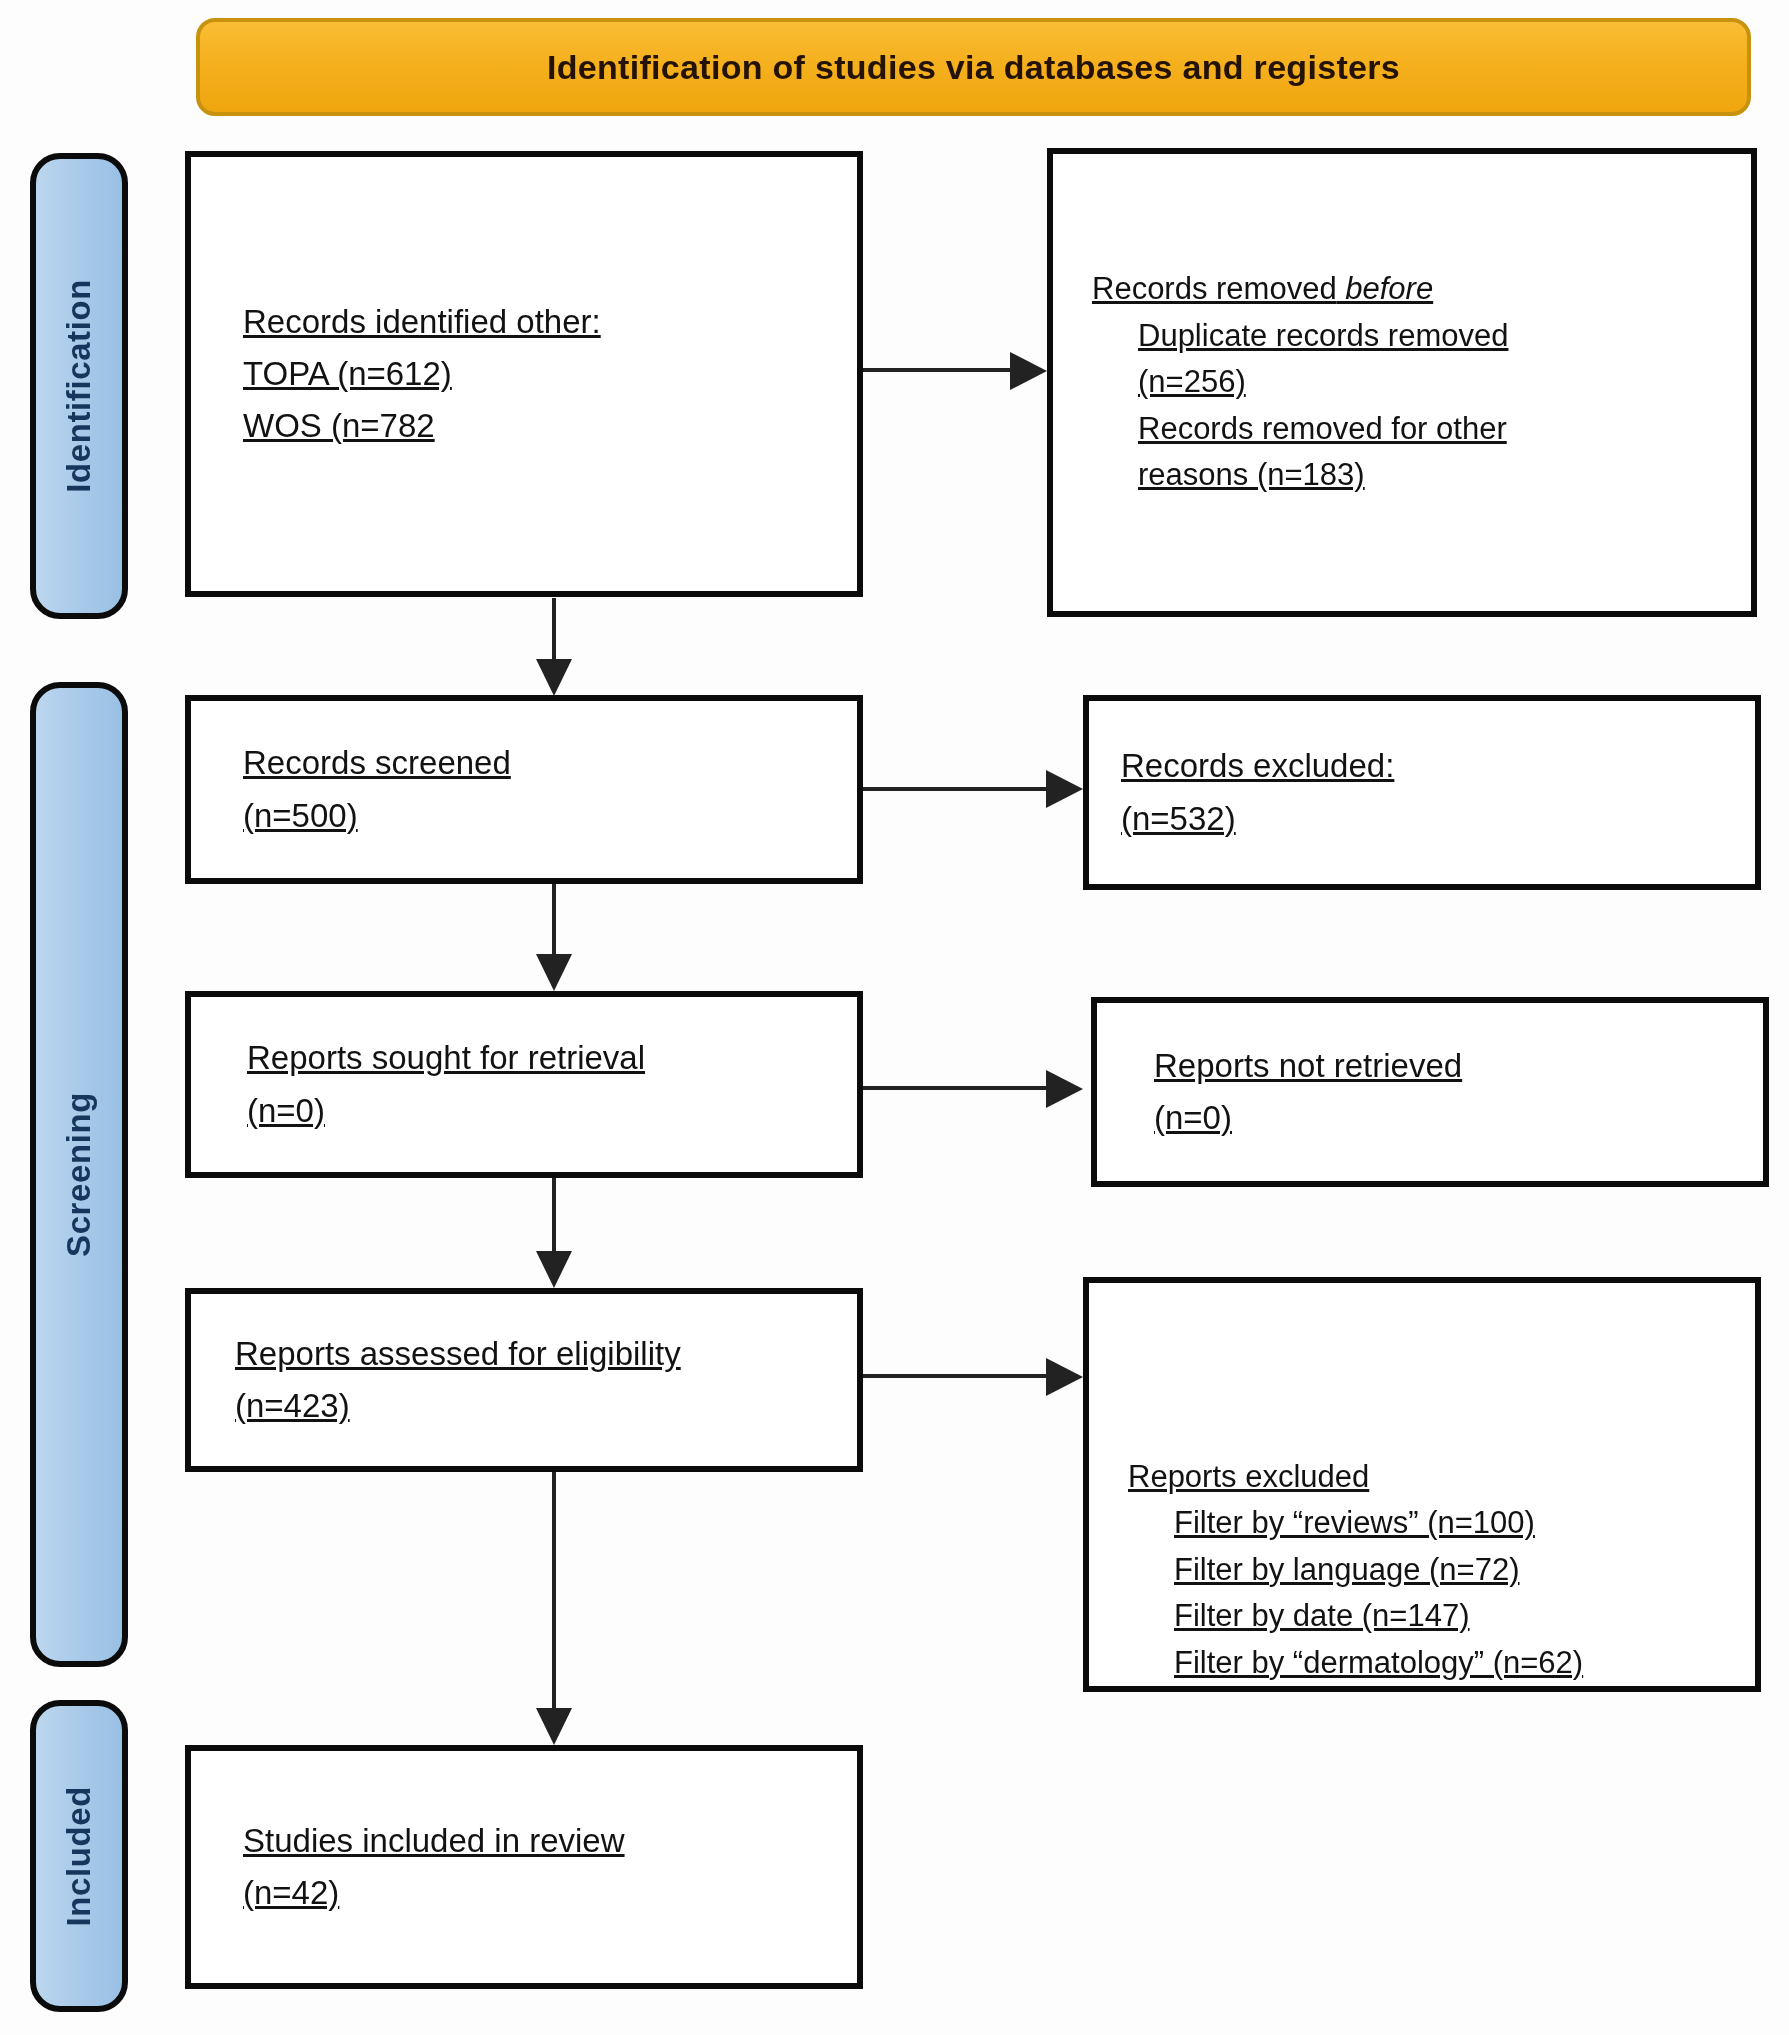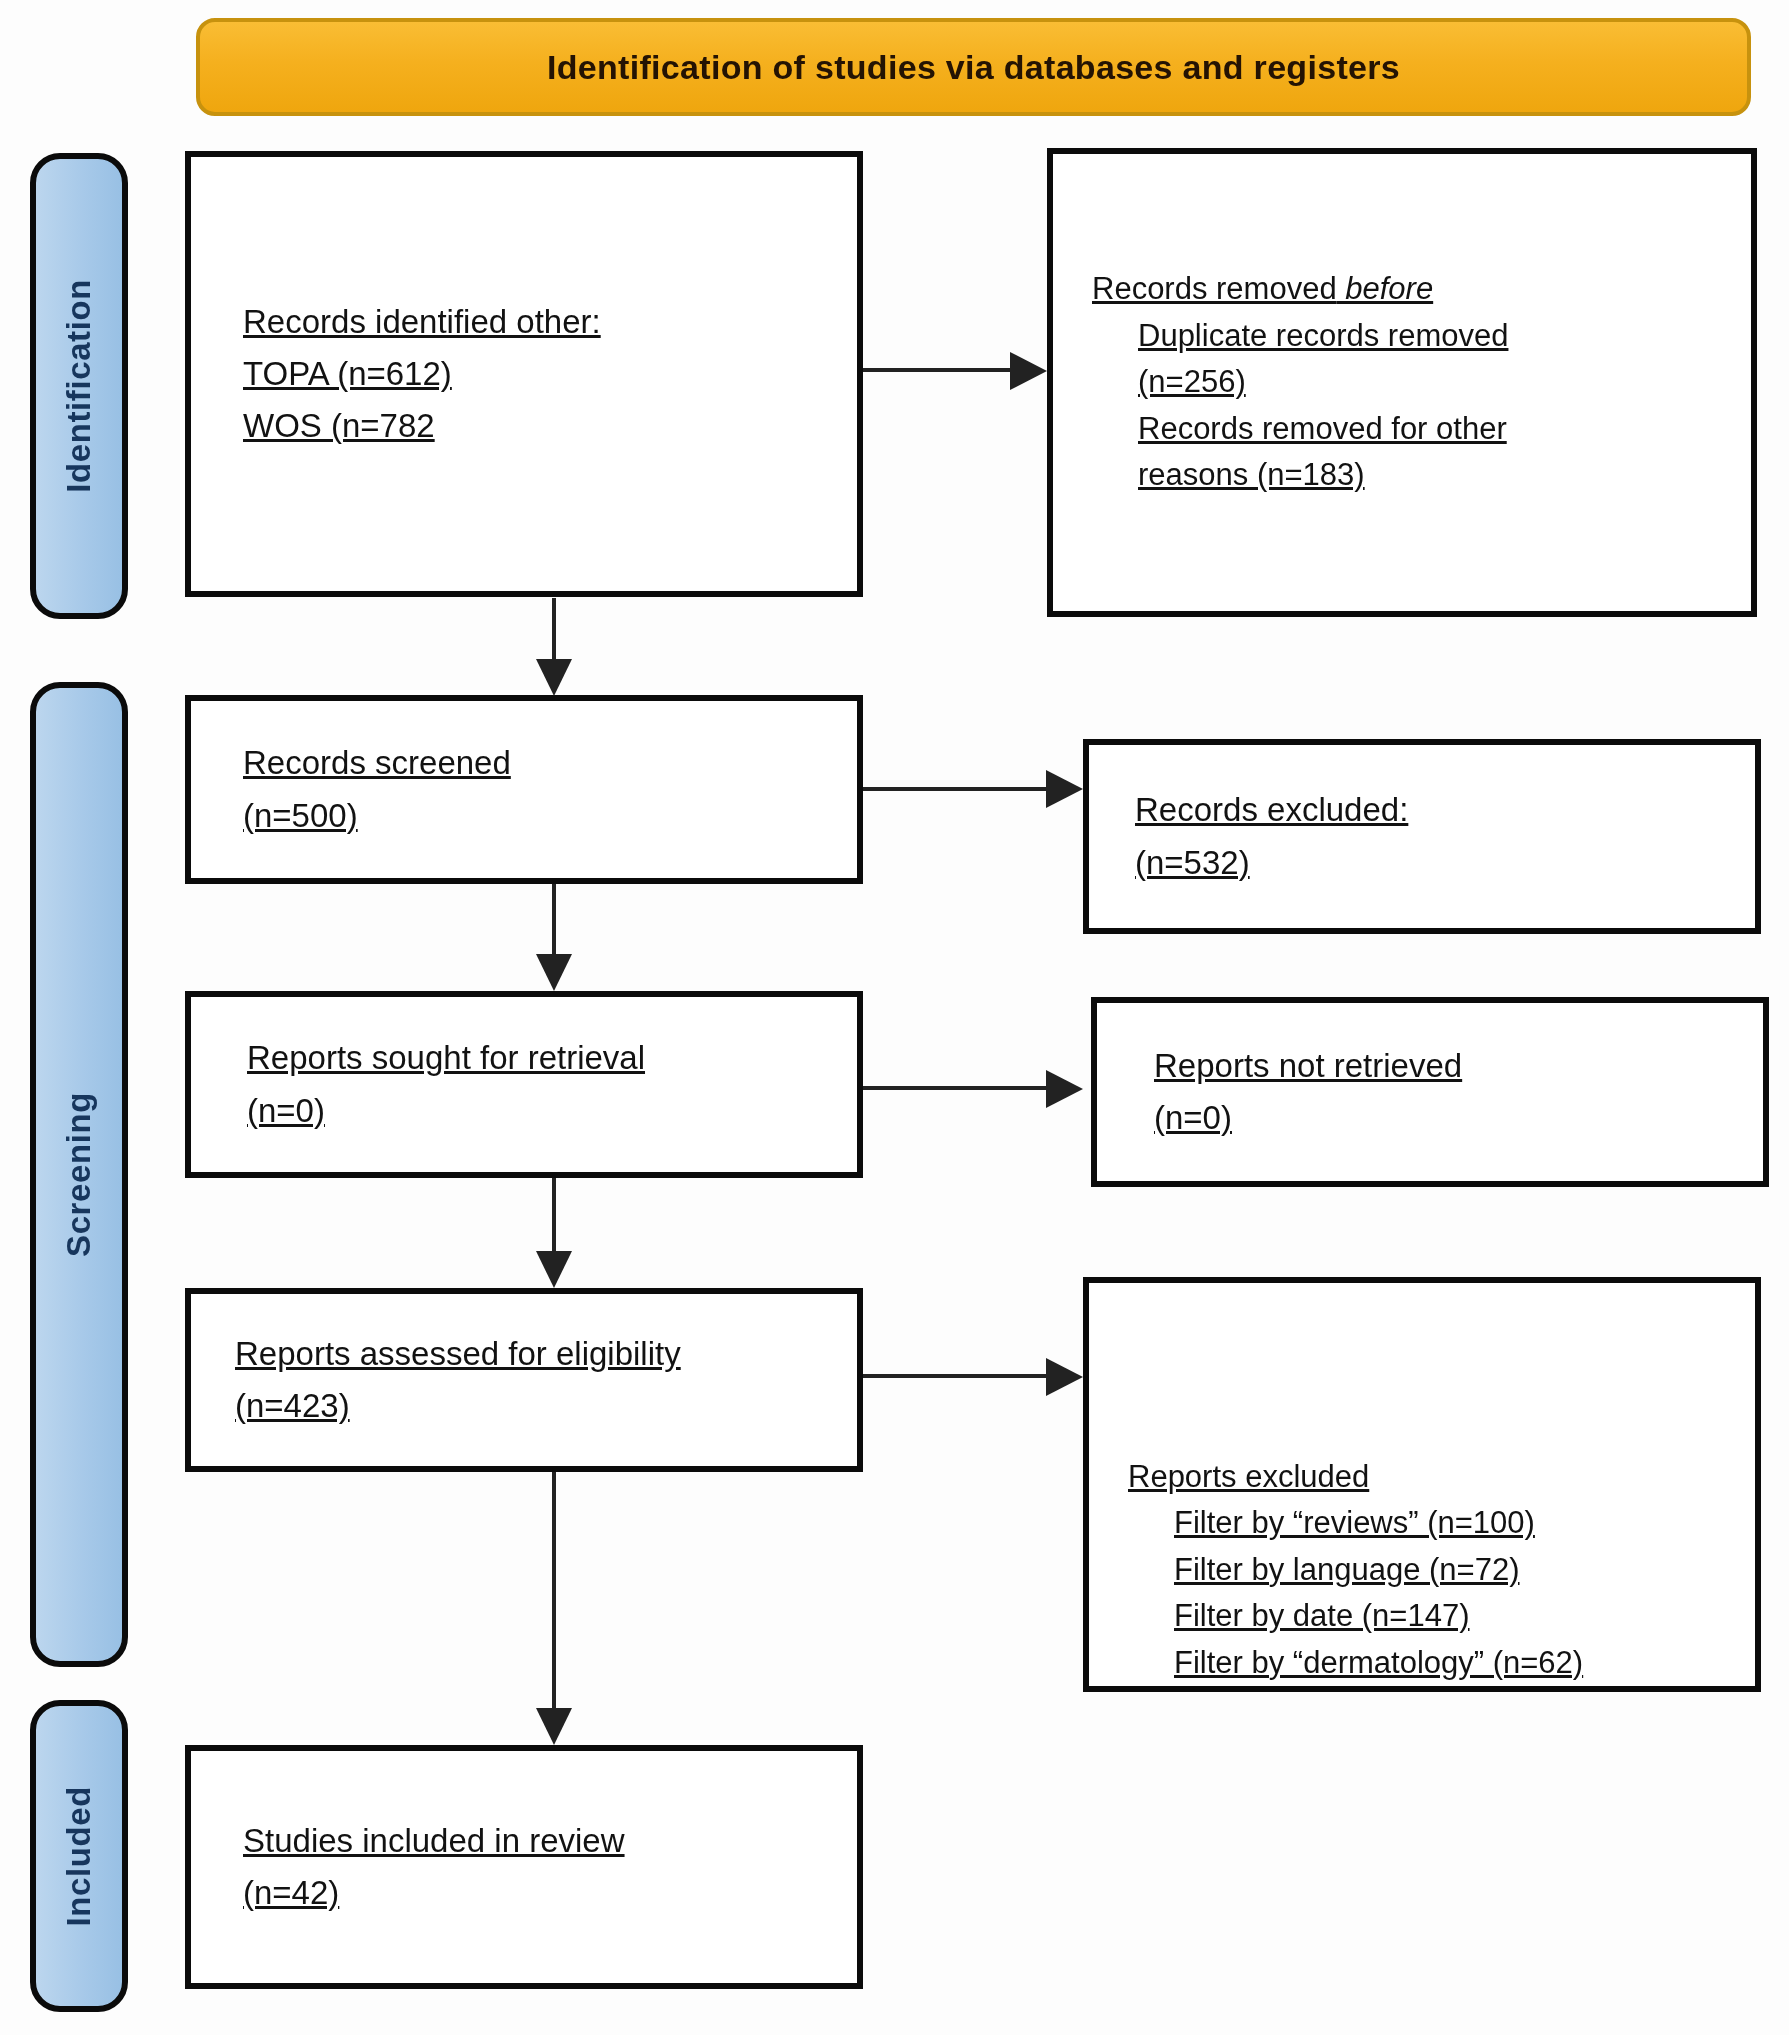--- a/index.html
+++ b/index.html
@@ -85,21 +85,21 @@
     <div class="line ind">Duplicate records removed</div>
     <div class="line ind">(n=256)</div>
     <div class="line ind">Records removed for other</div>
     <div class="line ind">reasons (n=183)</div>
   </div>
 
   <div class="box" style="left:185px; top:695px; width:678px; height:189px; padding-left:52px;">
     <div class="line">Records screened</div>
     <div class="line">(n=500)</div>
   </div>
-  <div class="box" style="left:1083px; top:695px; width:678px; height:195px; padding-left:46px;margin-top:44px;">
+  <div class="box" style="left:1083px; top:695px; width:678px; height:195px; padding-left:32px;">
     <div class="line">Records excluded:</div>
     <div class="line">(n=532)</div>
   </div>
 
   <div class="box" style="left:185px; top:991px; width:678px; height:187px; padding-left:56px;">
     <div class="line">Reports sought for retrieval</div>
     <div class="line">(n=0)</div>
   </div>
   <div class="box" style="left:1083px; top:997px; width:678px; height:190px; padding-left:57px;margin-left:8px;">
     <div class="line">Reports not retrieved</div>

